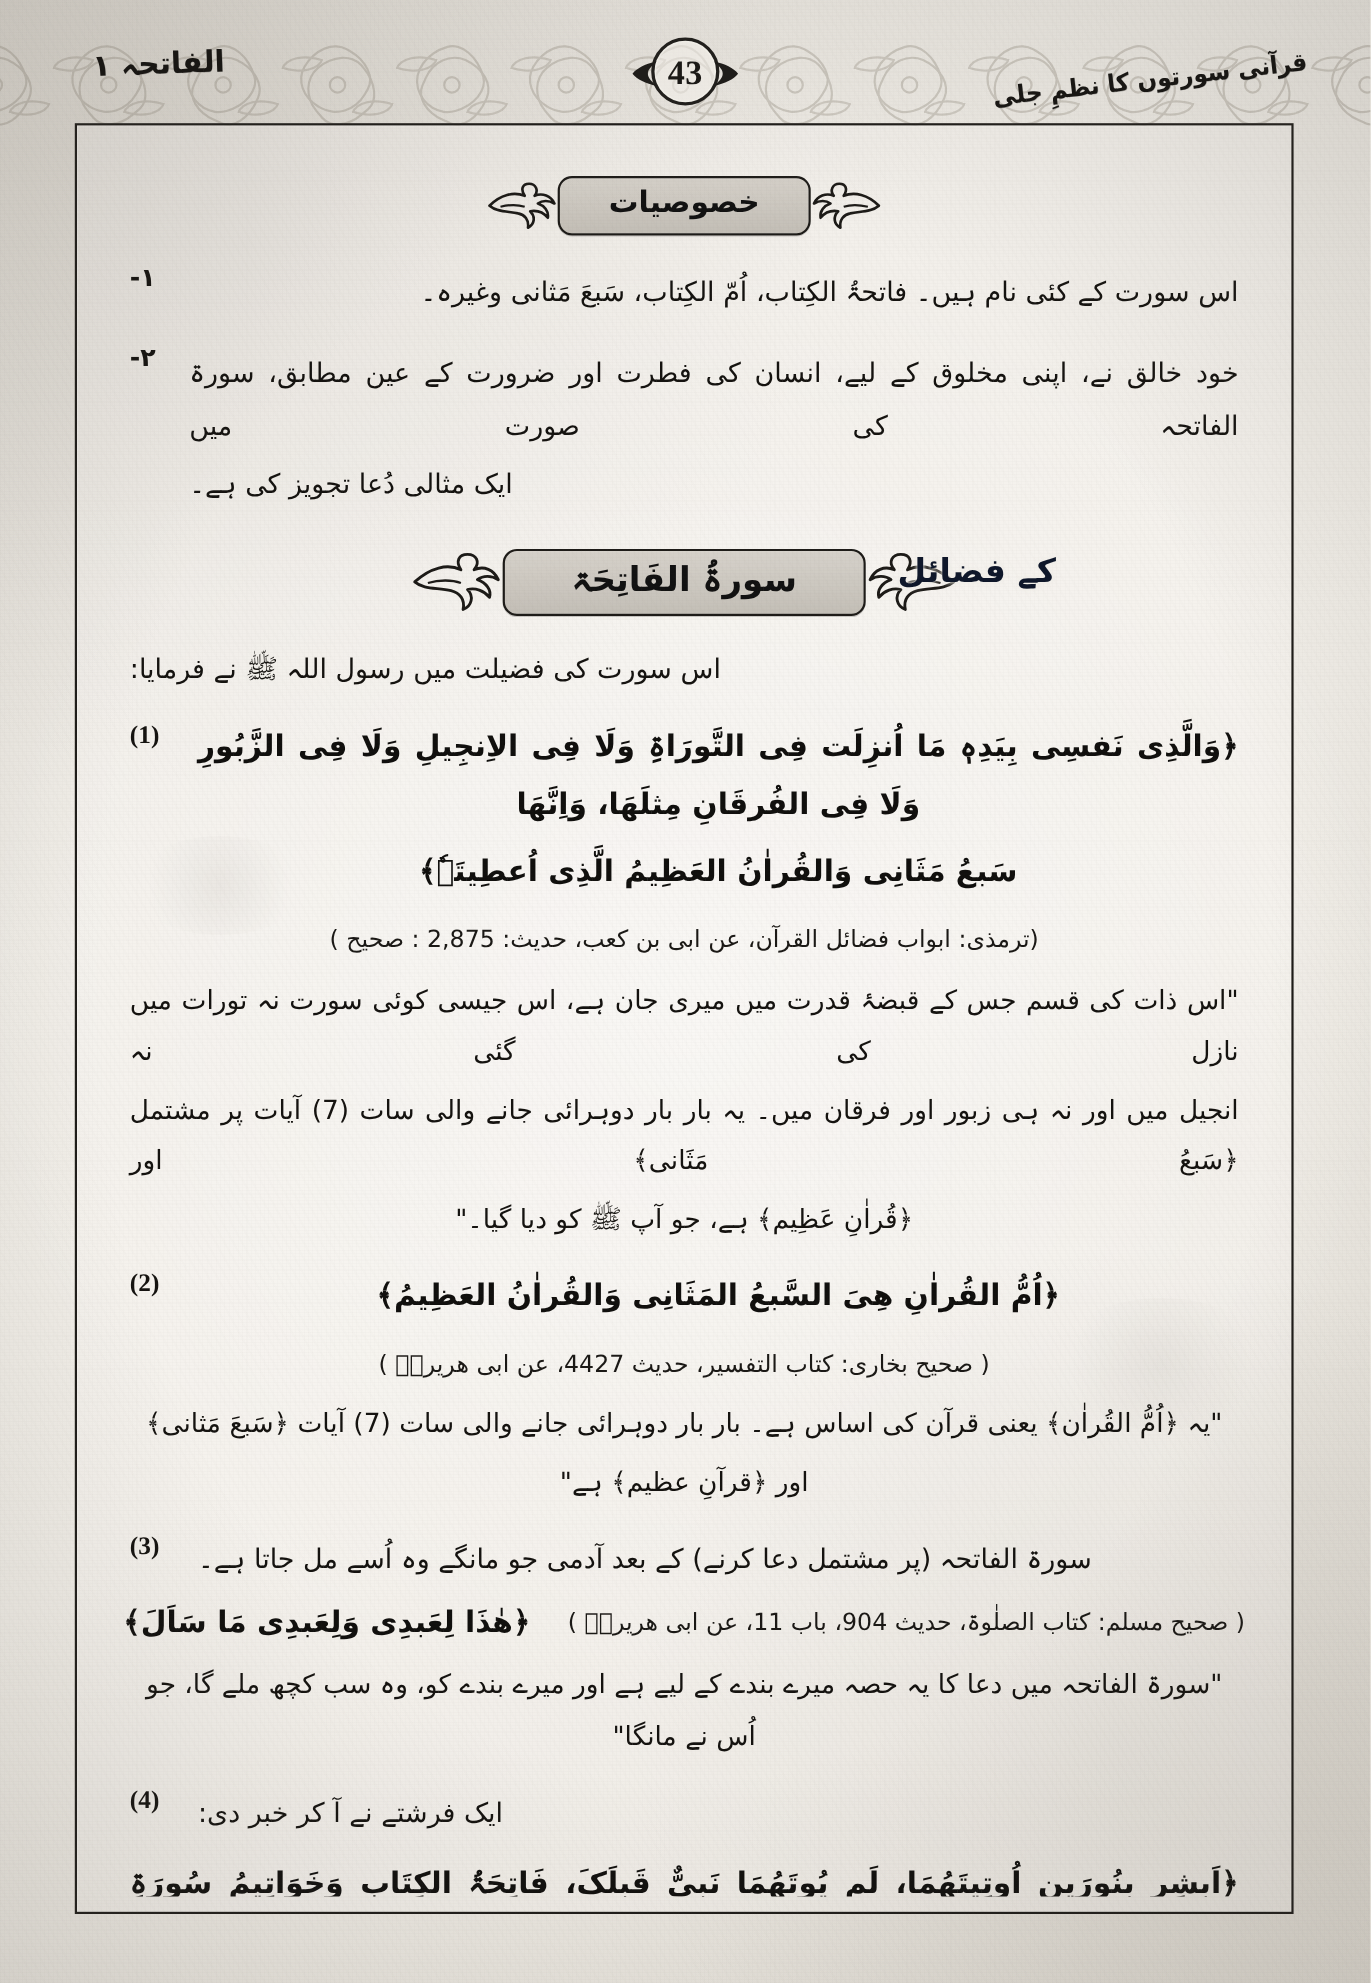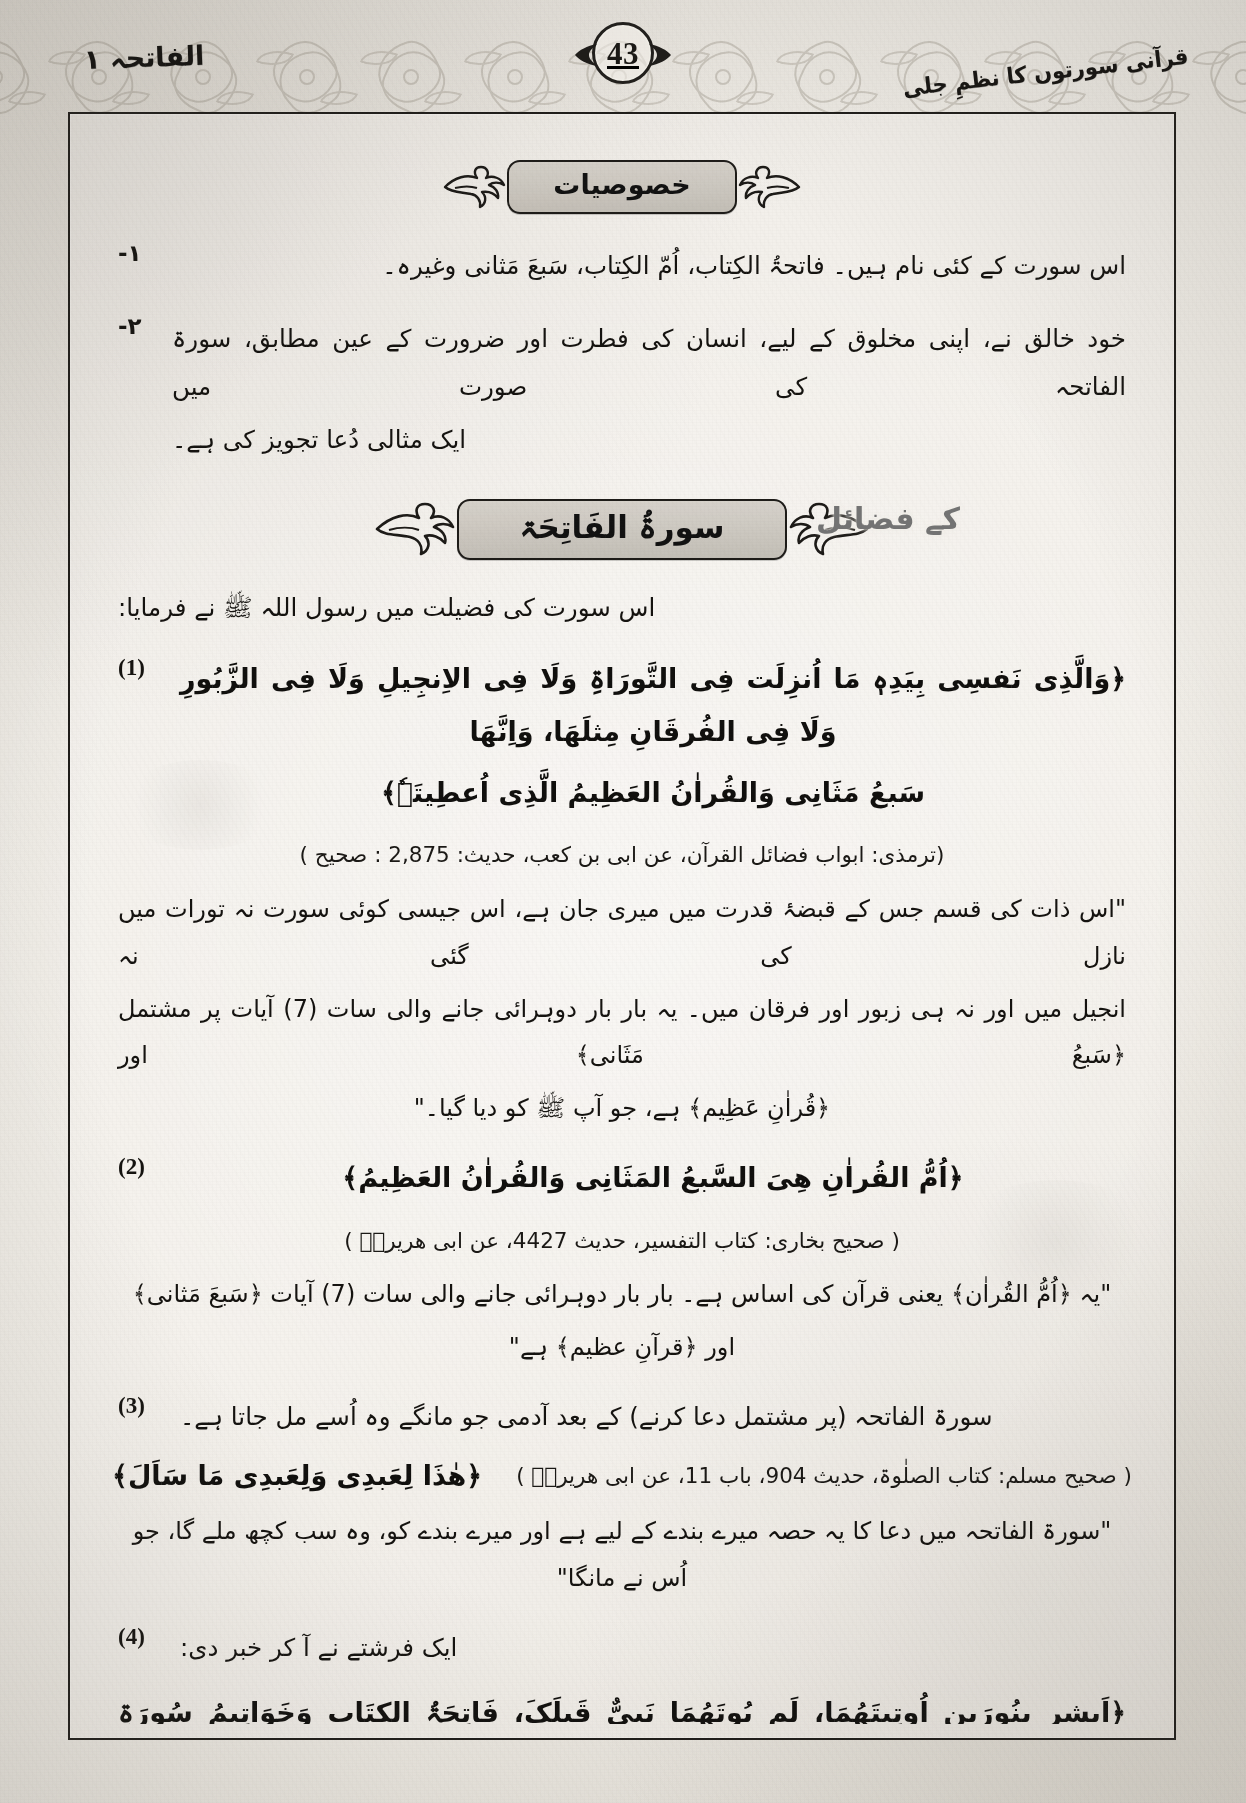--- a/index.html
+++ b/index.html
@@ -75,26 +75,25 @@
     border-radius:100% 0 100% 0;
   }
   .motif .l1 { left:-6px;  top:14px; transform:rotate(18deg); }
   .motif .l2 { right:-6px; bottom:12px; transform:rotate(198deg); }
   .motif.alt::before { border-radius:45% 55% 50% 50% / 60% 40% 55% 45%; transform:rotate(30deg); }
   .motif.alt::after  { transform:rotate(-40deg); }
 
   
   .page-medallion {
     position:absolute;
-    left:50%; top:22px;
+    left:50%; top:34px;
     transform:translateX(-50%);
     width:92px; height:62px;
     display:flex; align-items:flex-start; justify-content:center;
     z-index:4;
-    text-decoration:underline;
   }
   .medallion-circle {
     width:62px; height:62px;
     border:3.2px solid #22201d;
     border-radius:50%;
     display:flex; align-items:center; justify-content:center;
     background: rgba(244,241,235,.55);
     box-shadow: inset 0 0 0 1.5px rgba(244,241,235,.6);
   }
   .page-number {
@@ -187,21 +186,21 @@
   
   .fazail-row {
     display:flex; align-items:center; justify-content:center;
     position:relative;
     margin: 30px 0 24px 0;
   }
   .fazail-suffix {
     position:absolute;
     right: 166px;
     top: 2px;
-    font-size:30px; font-weight:700; color:#737373;
+    font-size:30px; font-weight:700; color:#0f172a;
     white-space:nowrap;
     z-index:3;
     text-shadow: 0 0 3px rgba(240,237,231,.9), 0 0 6px rgba(240,237,231,.8);
   }
 
   
   .urdu-line {
     font-size:24.5px;
     line-height:1.92;
     color:#14120f;

